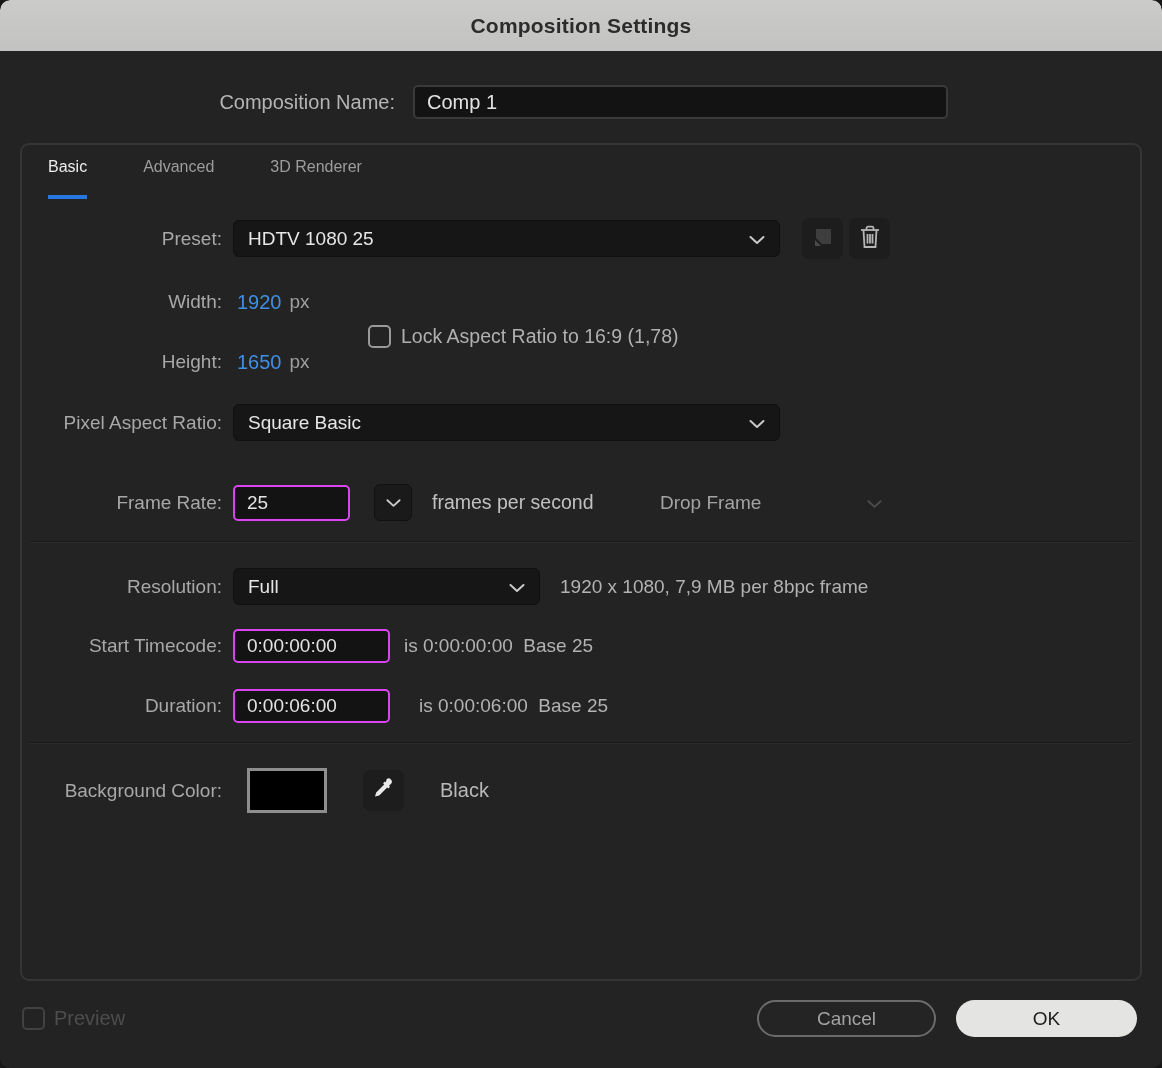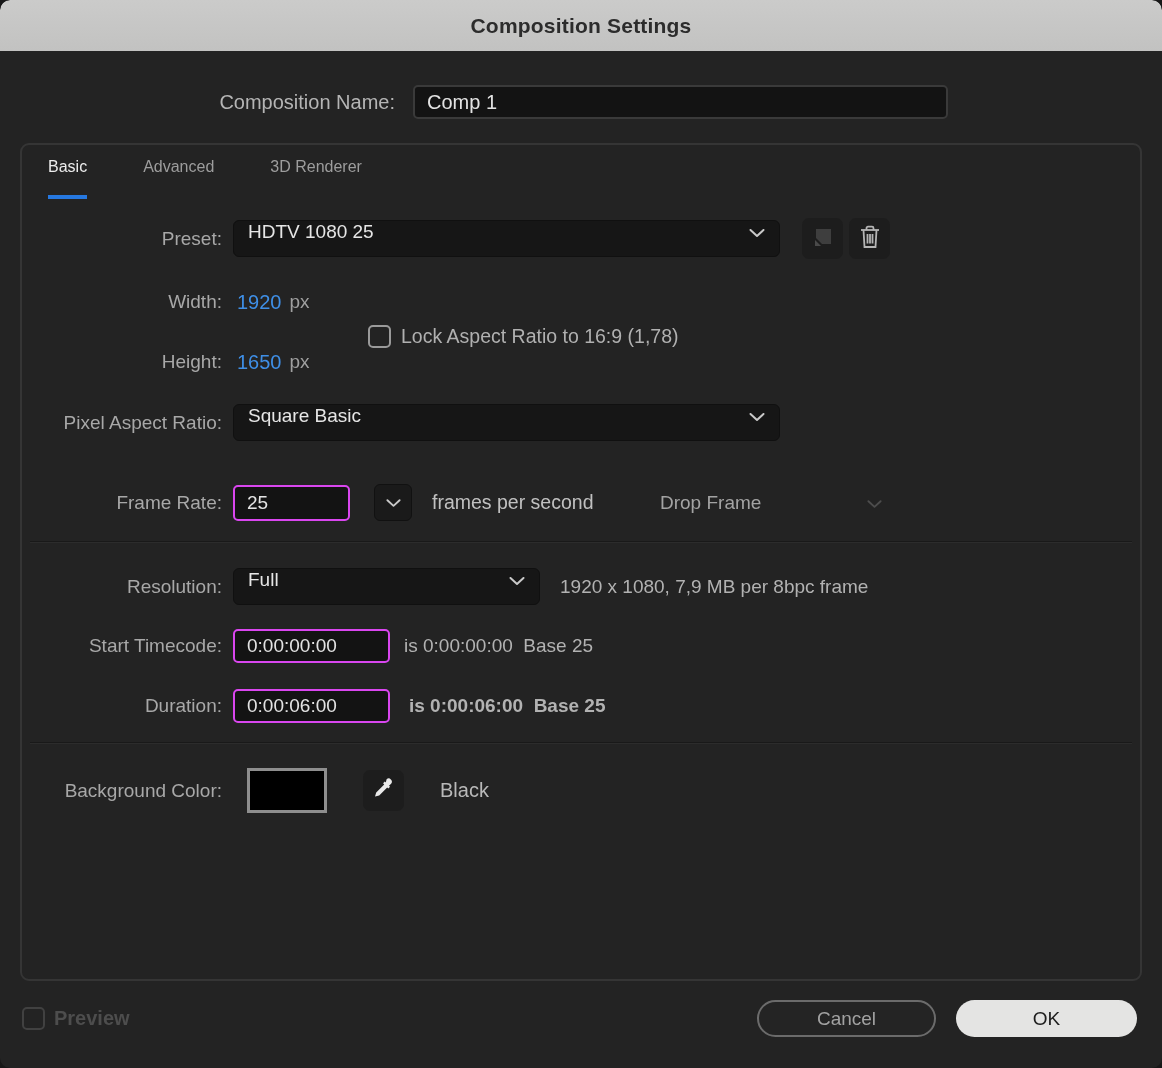--- a/index.html
+++ b/index.html
@@ -25,21 +25,21 @@
 
   
   .tabs{position:absolute;left:48px;top:158px;display:flex;gap:56px;}
   .tab{font-size:16px;color:#9d9d9d;padding-bottom:19px;cursor:default;}
   .tab.active{color:#ececec;border-bottom:4px solid #2678e0;}
 
   
   .tin{background:#131313;border:2px solid #d946ef;border-radius:5px;color:#e3e3e3;
     font-size:19px;height:34px;box-sizing:border-box;padding:0 12px;font-family:inherit;outline:none;}
   .dd{background:#161616;border:1px solid #101010;border-radius:6px;height:37px;box-sizing:border-box;
-    display:flex;align-items:flex-start;justify-content:space-between;padding:0 14px;color:#e6e6e6;
+    display:flex;align-items:center;justify-content:space-between;padding:0 14px;color:#e6e6e6;
     font-size:19px;cursor:default;}
   .sqbtn{width:38px;height:37px;background:#1a1a1a;border:1px solid #111;border-radius:6px;
     box-sizing:border-box;display:flex;align-items:center;justify-content:center;}
   .iconbtn{width:41px;height:41px;background:#1d1d1d;border-radius:7px;
     display:flex;align-items:center;justify-content:center;}
   .chk{width:23px;height:23px;border:2.5px solid #9a9a9a;border-radius:5px;box-sizing:border-box;flex-shrink:0;}
   .chk.dim{border-color:#414141;}
   .blueval{color:#3f8fe6;font-size:20px;}
   .unit{color:#9f9f9f;font-size:19px;margin-left:8px;}
 
@@ -174,37 +174,37 @@
 
   <div class="row" style="top:629px;height:34px;">
     <span class="lbl">Start Timecode:</span>
     <input class="tin ml" style="width: 157px;" value="0:00:00:00">
     <span class="info" style="margin-left:14px;">is 0:00:00:00  Base 25</span>
   </div>
 
   <div class="row" style="top:689px;height:34px;">
     <span class="lbl">Duration:</span>
     <input class="tin ml" style="width: 157px;" value="0:00:06:00">
-    <span class="info" style="margin-left:19px;font-weight:bold;">is 0:00:06:00  Base 25</span>
+    <span class="info" style="margin-left:29px;">is 0:00:06:00  Base 25</span>
   </div>
 
   <div class="row" style="top:768px;height:45px;gap:14px;">
     <span class="lbl">Background Color:</span>
     <div class="swatch ml" style="background: rgb(0, 0, 0);"></div>
     <div class="iconbtn" style="margin-left:22px;">
       <span>
         <svg width="23" height="23" viewBox="0 0 23 23">
           <path d="M14.6 2.2a3.2 3.2 0 014.5 4.5l-2.1 2.1 1 1-1.7 1.7-1.1-1.1-8 8-4.2 1.2 1.2-4.2 8-8-1.1-1.1 1.7-1.7 1 1z" fill="#e9e9e9"></path>
         </svg>
       </span>
     </div>
     <span style="margin-left:22px;color:#b9b9b9;font-size:20px;">Black</span>
   </div>
 
-  <div class="row" style="top:1006px;height:24px;left:22px;width:300px;font-weight:bold;">
+  <div class="row" style="top:1006px;height:24px;left:22px;width:300px;">
     <div class="chk dim"></div>
     <span style="margin-left:9px;color:#4d4d4d;font-size:20px;">Preview</span>
   </div>
   <div class="pill cancel" style="position:absolute;left:757px;top:1000px;">
     <span>Cancel</span>
   </div>
   <div class="pill ok" style="position:absolute;left:956px;top:1000px;">
     <span>OK</span>
   </div>
 

